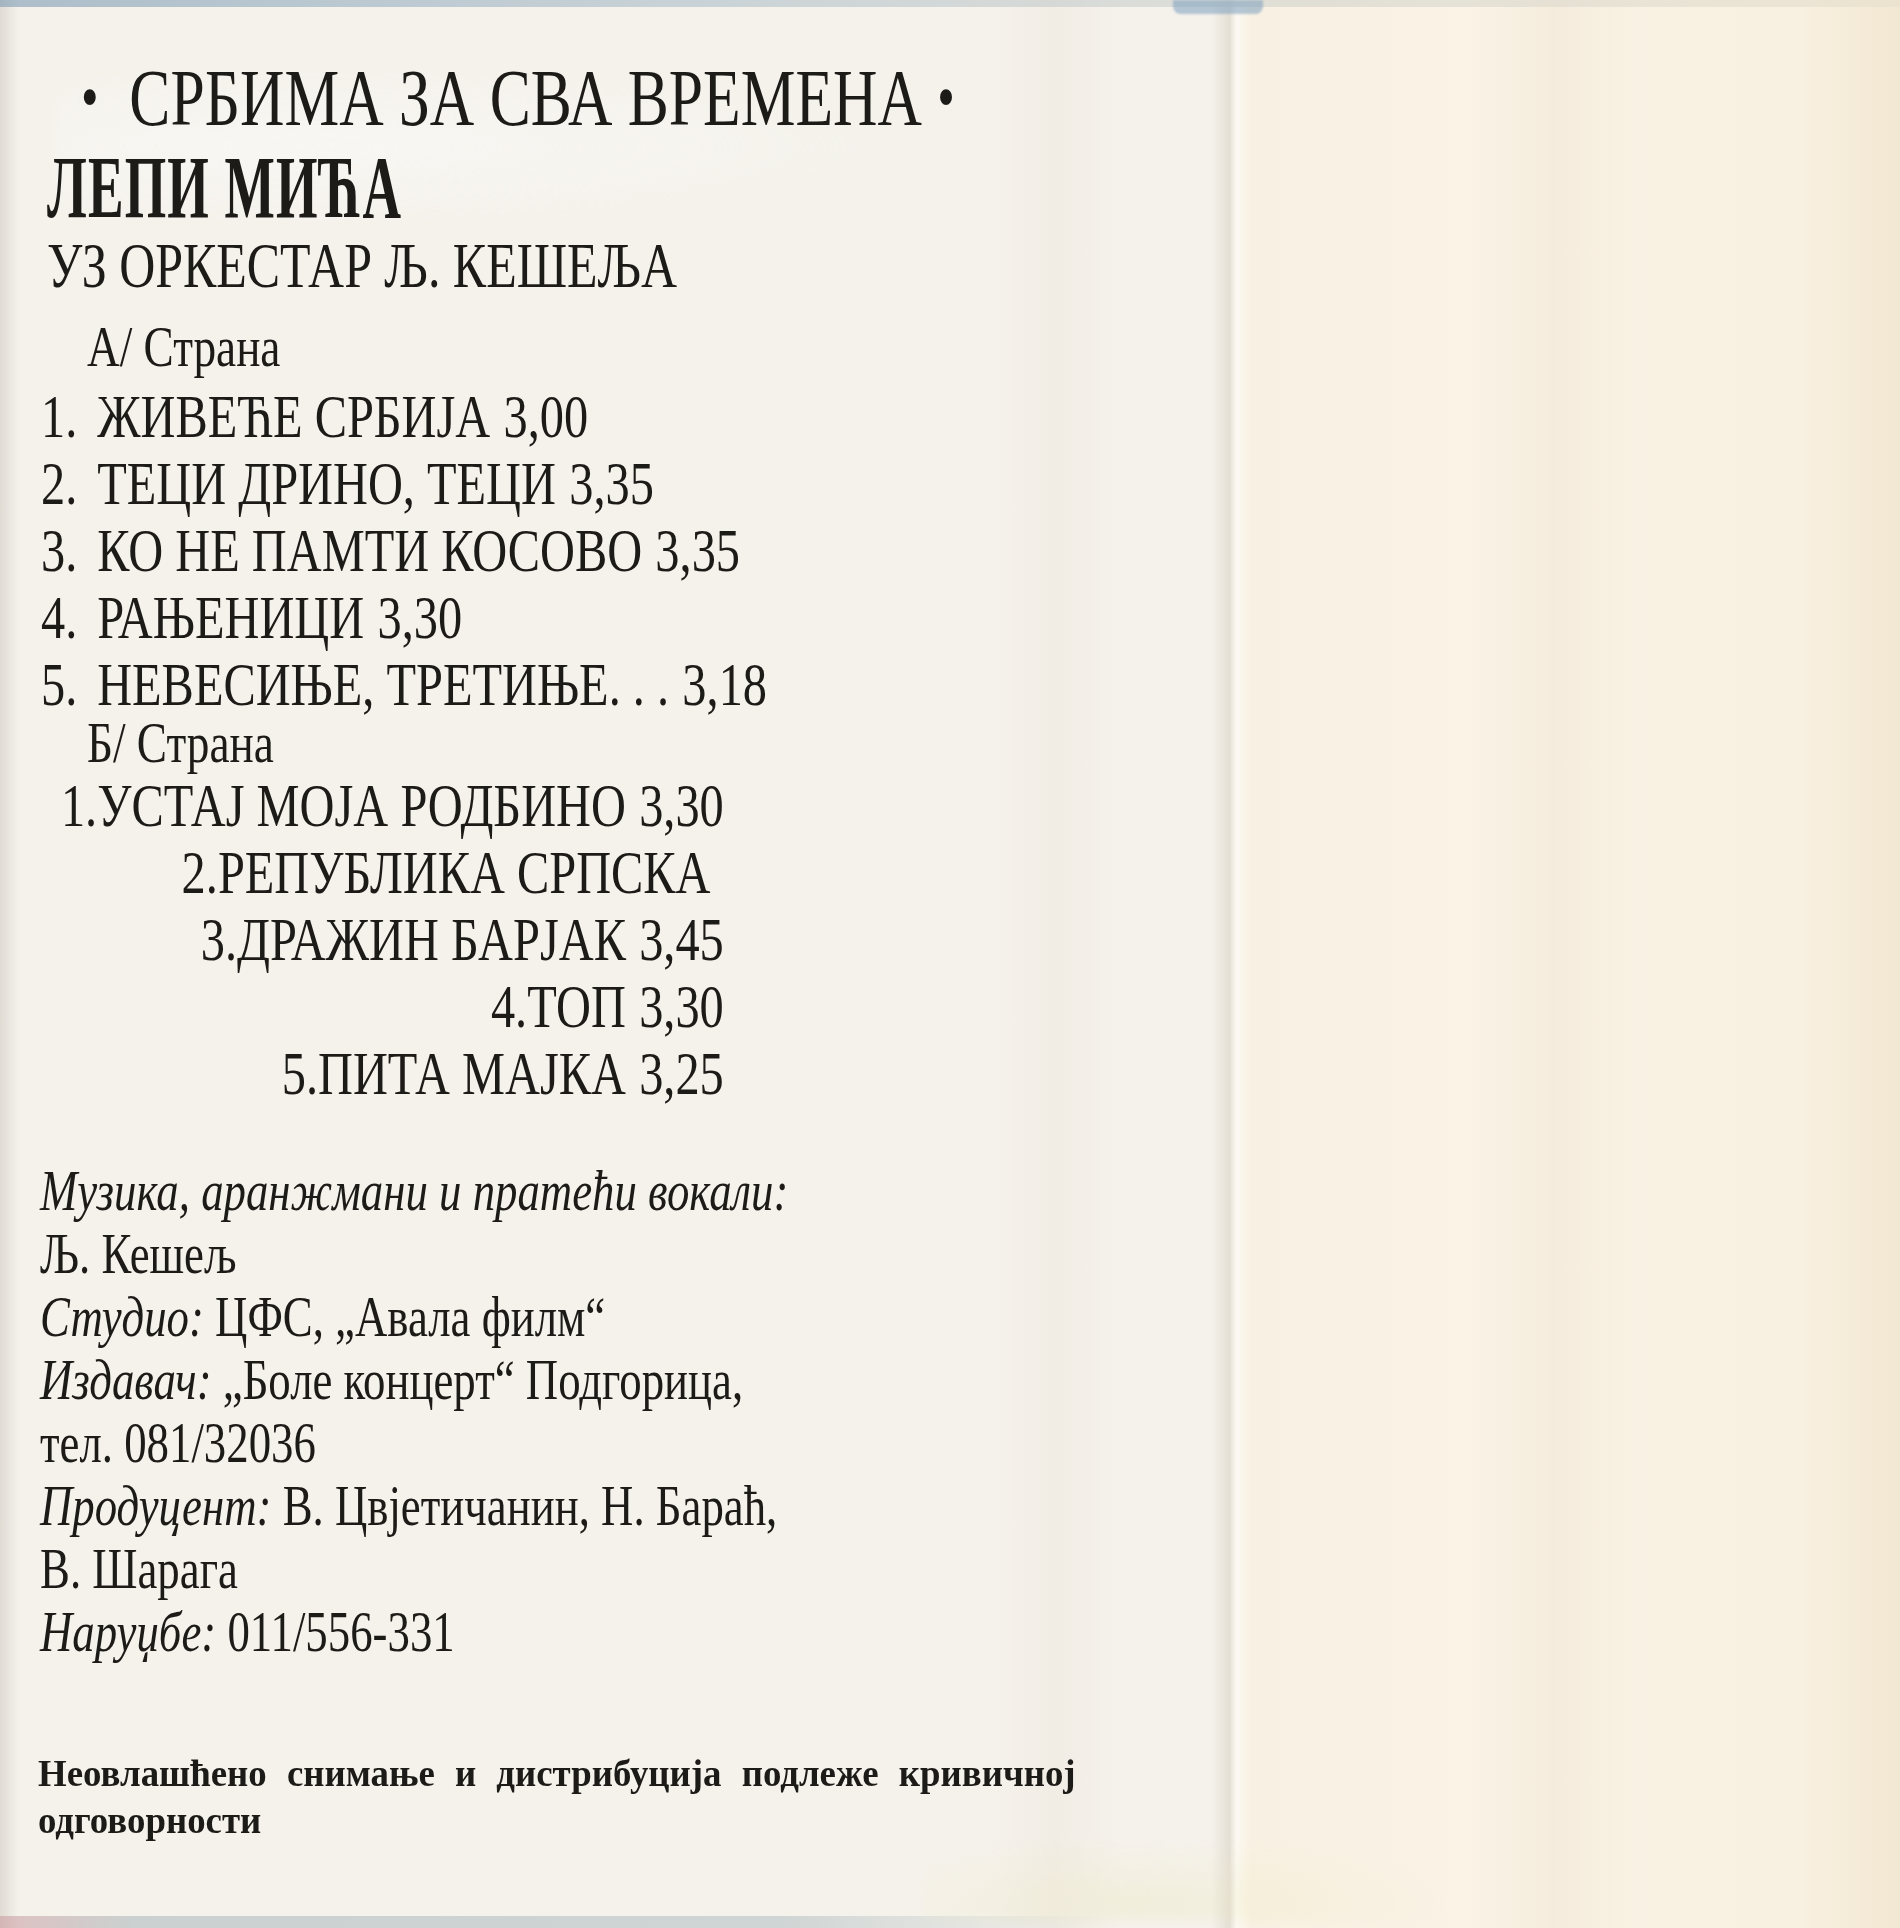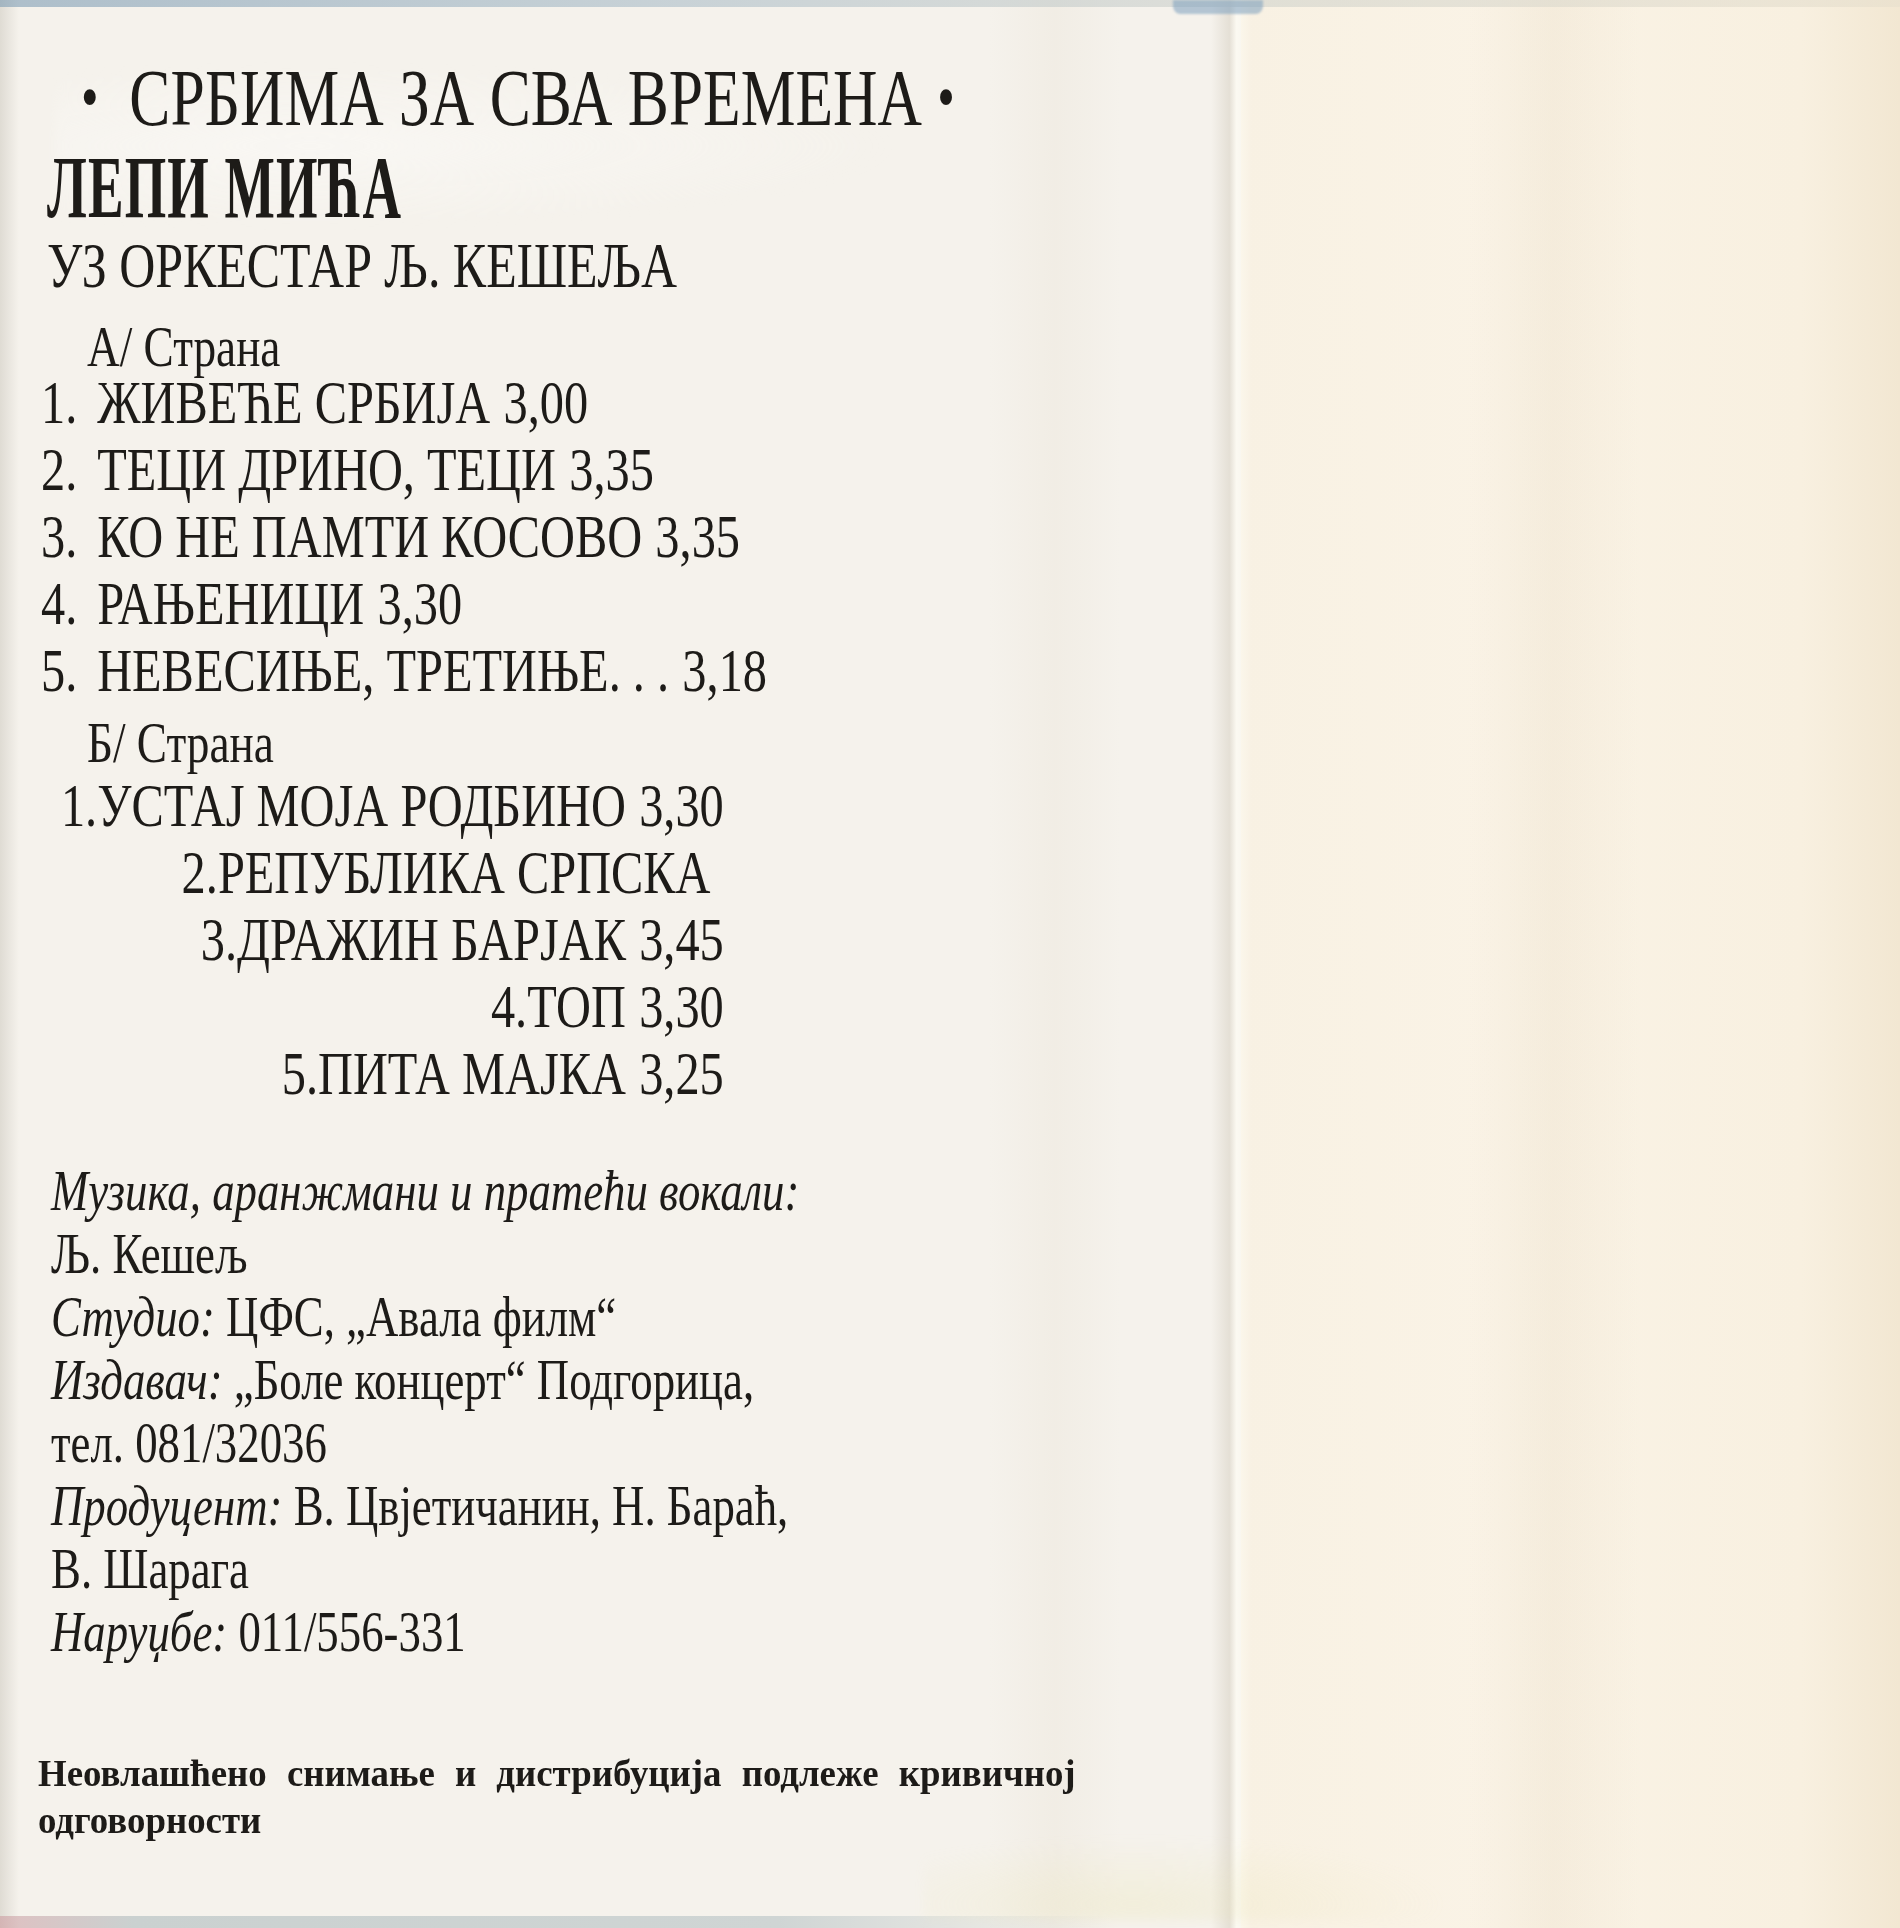--- a/index.html
+++ b/index.html
@@ -36,27 +36,27 @@
   
   .line{position:absolute;white-space:nowrap;line-height:1;transform-origin:0 0;}
   .title-line{top:58px;left:81px;font-size:81px;transform:scaleX(0.76);}
   .title-line .dot{font-size:66px;vertical-align:5.6px;}
   .artist-line{top:143px;left:47px;font-size:89px;font-weight:bold;transform:scaleX(0.60);letter-spacing:1.9px;}
   .orch-line{top:234px;left:47px;font-size:64px;transform:scaleX(0.78);}
   .side-label{font-size:58px;transform:scaleX(0.78);}
   .side-a-label{top:318px;left:87px;}
   .side-b-label{top:714px;left:87px;}
   .tracks{position:absolute;left:41px;}
-  .tracks-a{top:369px;}
+  .tracks-a{top:383px;}
   .tracks-b{top:772px;text-align:right;}
   .track{display:block;font-size:62px;line-height:67px;white-space:nowrap;
     transform:scaleX(0.78);transform-origin:0 0;}
   .tnum{display:inline-block;width:72px;}
   .ttime{margin-left:17px;}
-  .credits{position:absolute;left:51px;top:1160px;}
+  .credits{position:absolute;left:40px;top:1160px;}
   .credit{display:block;font-size:56px;line-height:63px;white-space:nowrap;
     transform:scaleX(0.80);transform-origin:0 0;}
   .credit .lab{font-style:italic;}
   .legal{position:absolute;left:38px;top:1750px;font-weight:bold;font-size:38px;line-height:47px;
     word-spacing:11.3px;transform:scaleX(0.97);transform-origin:0 0;}
   .legal span{display:block;white-space:nowrap;}
 </style>
 </head>
 <body>
 

